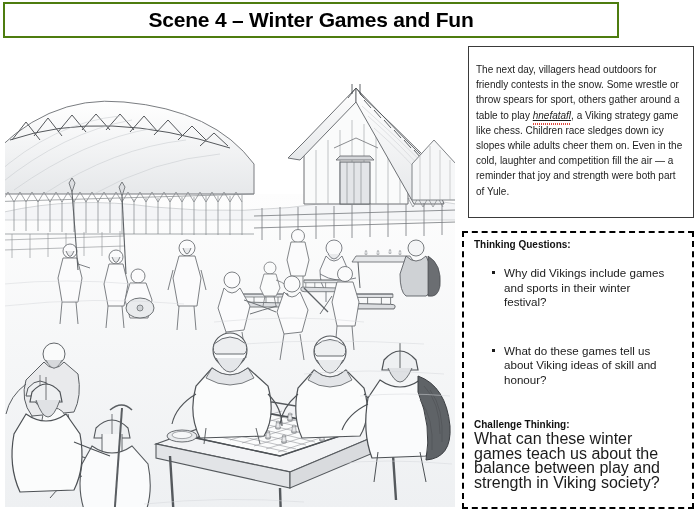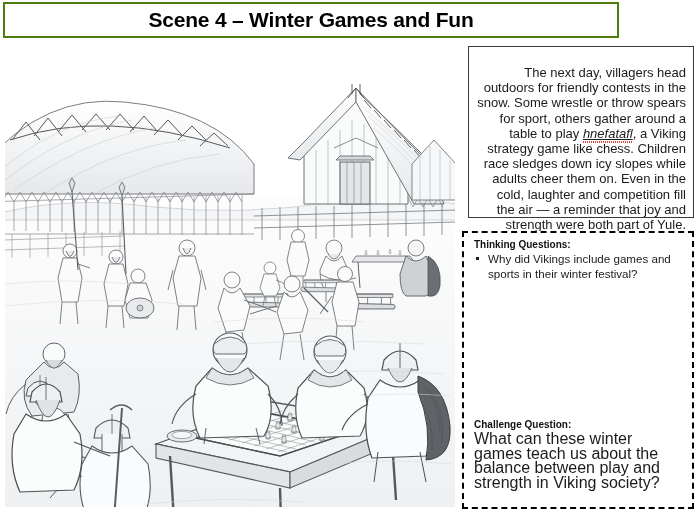--- a/index.html
+++ b/index.html
@@ -56,23 +56,23 @@
     left: 468px;
     top: 46px;
     width: 226px;
     height: 172px;
     border: 1px solid #3a3a3a;
     box-sizing: border-box;
     background: #ffffff;
     padding: 5px 7px 4px 7px;
   }
   .narrative-text {
-    font-size: 13px;
+    font-size: 10px;
     line-height: 15.2px;
-    text-align: right;
+    text-align: left;
     color: #1b1b1b;
   }
   .hnefatafl {
     font-style: italic;
     text-decoration: underline;
     text-decoration-color: #1b1b1b;
     position: relative;
   }
   .spellmark {
     display: inline-block;
@@ -104,21 +104,21 @@
     border: 2px dashed #000000;
   }
   .section-heading {
     font-size: 10px;
     font-weight: bold;
     color: #111111;
     margin: 0 0 2px 2px;
   }
   .q-list {
     list-style: none;
-    margin: 0;
+    margin: 16px;
     padding: 0;
   }
   .q-item {
     position: relative;
     padding-left: 16px;
     font-size: 11.6px;
     line-height: 14.6px;
     color: #1b1b1b;
     margin-bottom: 34px;
   }
@@ -587,18 +587,22 @@
   <p class="narrative-text"><span>The next day, villagers head outdoors for friendly contests in the snow. Some wrestle or throw spears for sport, others gather around a table to play </span><span class="hnefatafl spellmark">hnefatafl</span><span>, a Viking strategy game like chess. Children race sledges down icy slopes while adults cheer them on. Even in the cold, laughter and competition fill the air — a reminder that joy and strength were both part of Yule.</span></p>
 </div>
 
 <div class="questions-box">
   <div class="section-heading">Thinking Questions:</div>
   <ul class="q-list">
     <li class="q-item">
       <span class="q-bullet"></span>
       <span>Why did Vikings include games and sports in their winter festival?</span>
     </li>
+    <li class="q-item">
+      <span class="q-bullet"></span>
+      <span>What do these games tell us about Viking ideas of skill and honour?</span>
+    </li>
   </ul>
   <div class="challenge-block">
-    <div class="section-heading" style="margin-left:0">Challenge Question:</div>
+    <div class="section-heading" style="margin-left:0">Challenge Thinking:</div>
     <div class="challenge-text">What can these winter games teach us about the balance between play and strength in Viking society?</div>
   </div>
 </div>
 
 </body></html>

